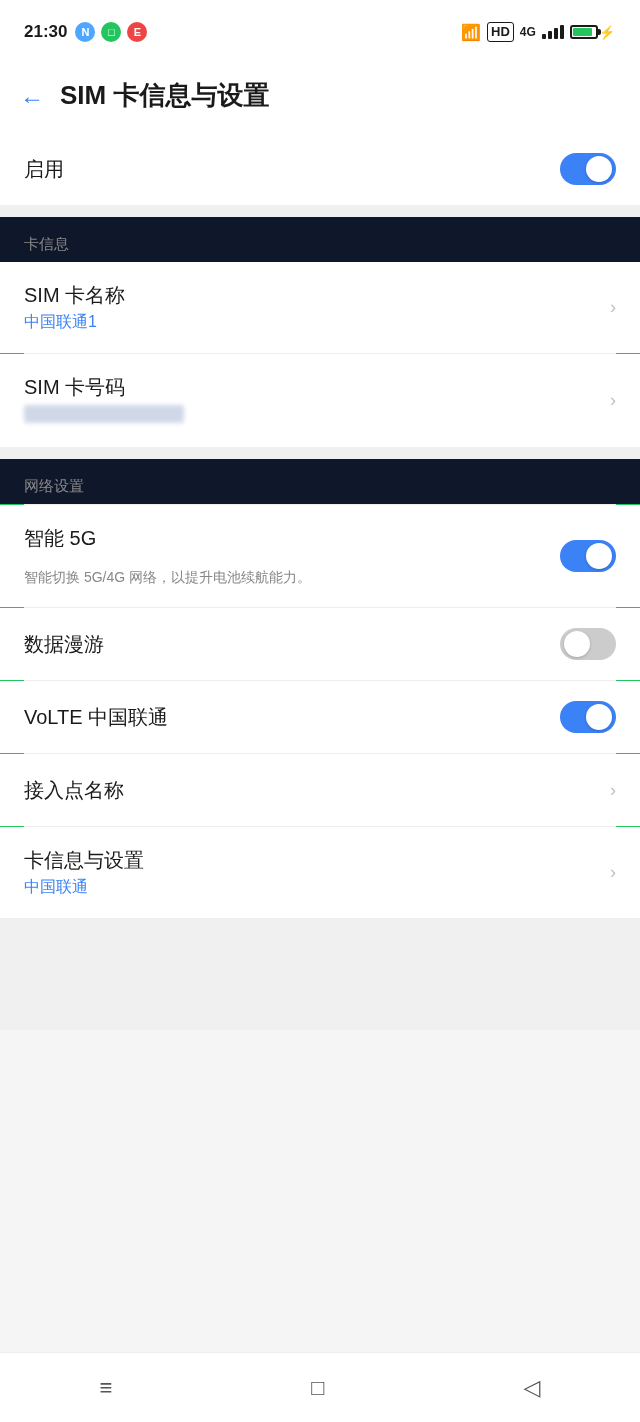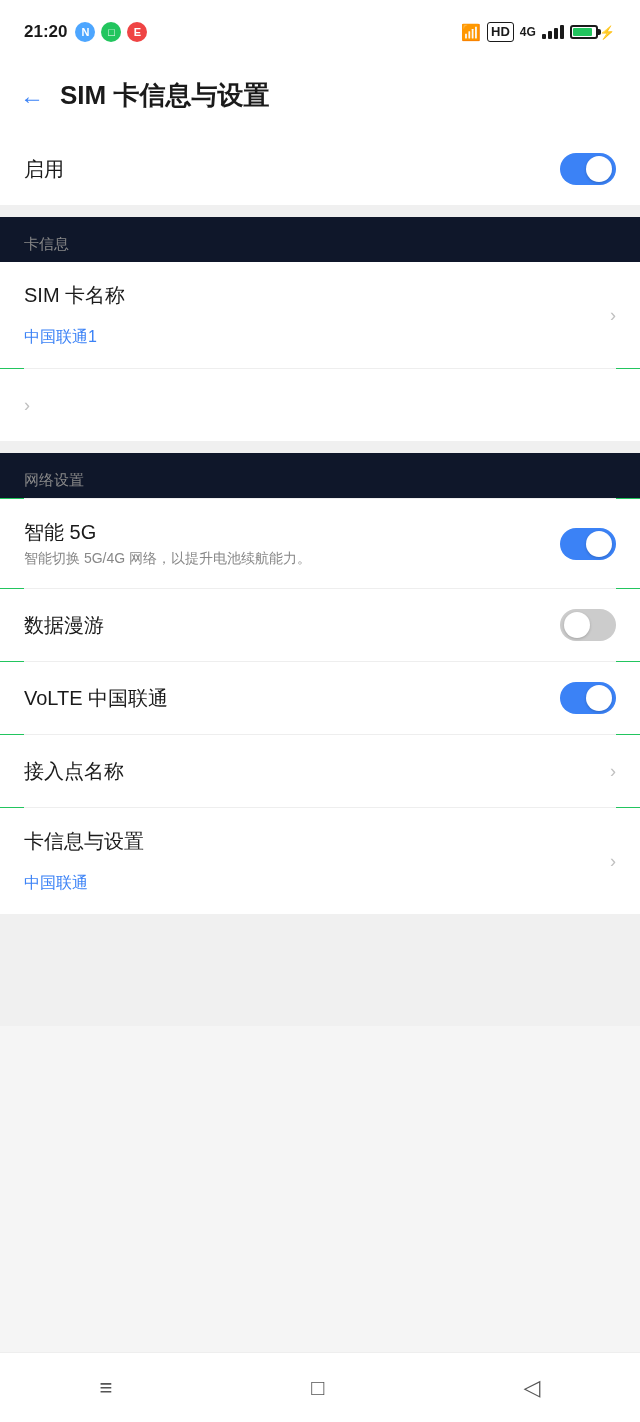--- a/index.html
+++ b/index.html
@@ -98,26 +98,26 @@
       background: #fff;
       min-height: 72px;
     }
     .row-label {
       font-size: 20px;
       color: #1a1a1a;
     }
     .row-sublabel {
       font-size: 14px;
       color: #888;
-      margin-top: 4px;
+      margin-top: 17px;
     }
     .row-value-blue {
       font-size: 16px;
       color: #3b82f6;
-      margin-top: 18px;
+      margin-top: 3px;
     }
     .row-chevron {
       color: #c0c0c0;
       font-size: 18px;
     }
     .row-left { flex: 1; }
 
     
     .toggle {
       width: 56px;
@@ -245,21 +245,21 @@
     .signal-4g {
       font-size: 12px;
       font-weight: 700;
     }
   </style>
 </head>
 <body>
 
 <div class="status-bar">
   <div class="status-left-group">
-    <span class="status-time">21:20</span>
+    <span class="status-time">21:30</span>
     <div class="status-icons-left">
       <div class="icon-dot icon-dot-blue">N</div>
       <div class="icon-dot icon-dot-green">□</div>
       <div class="icon-dot icon-dot-red">E</div>
     </div>
   </div>
   <div class="status-right">
     <span class="wifi-icon">📶</span>
     <span class="hd-badge">HD</span>
     <span class="signal-4g">4G</span>
@@ -303,20 +303,24 @@
     <div class="row">
       <div class="row-left">
         <div class="row-label">SIM 卡名称</div>
         <div class="row-value-blue">中国联通1</div>
       </div>
       <span class="row-chevron">›</span>
     </div>
     <div class="divider"></div>
 
     <div class="row">
+      <div class="row-left">
+        <div class="row-label">SIM 卡号码</div>
+        <div class="phone-blur"></div>
+      </div>
       <span class="row-chevron">›</span>
     </div>
   </div>
 
   <div>
     <div class="section-label">网络设置</div>
   </div>
 
   <div class="section">
 

